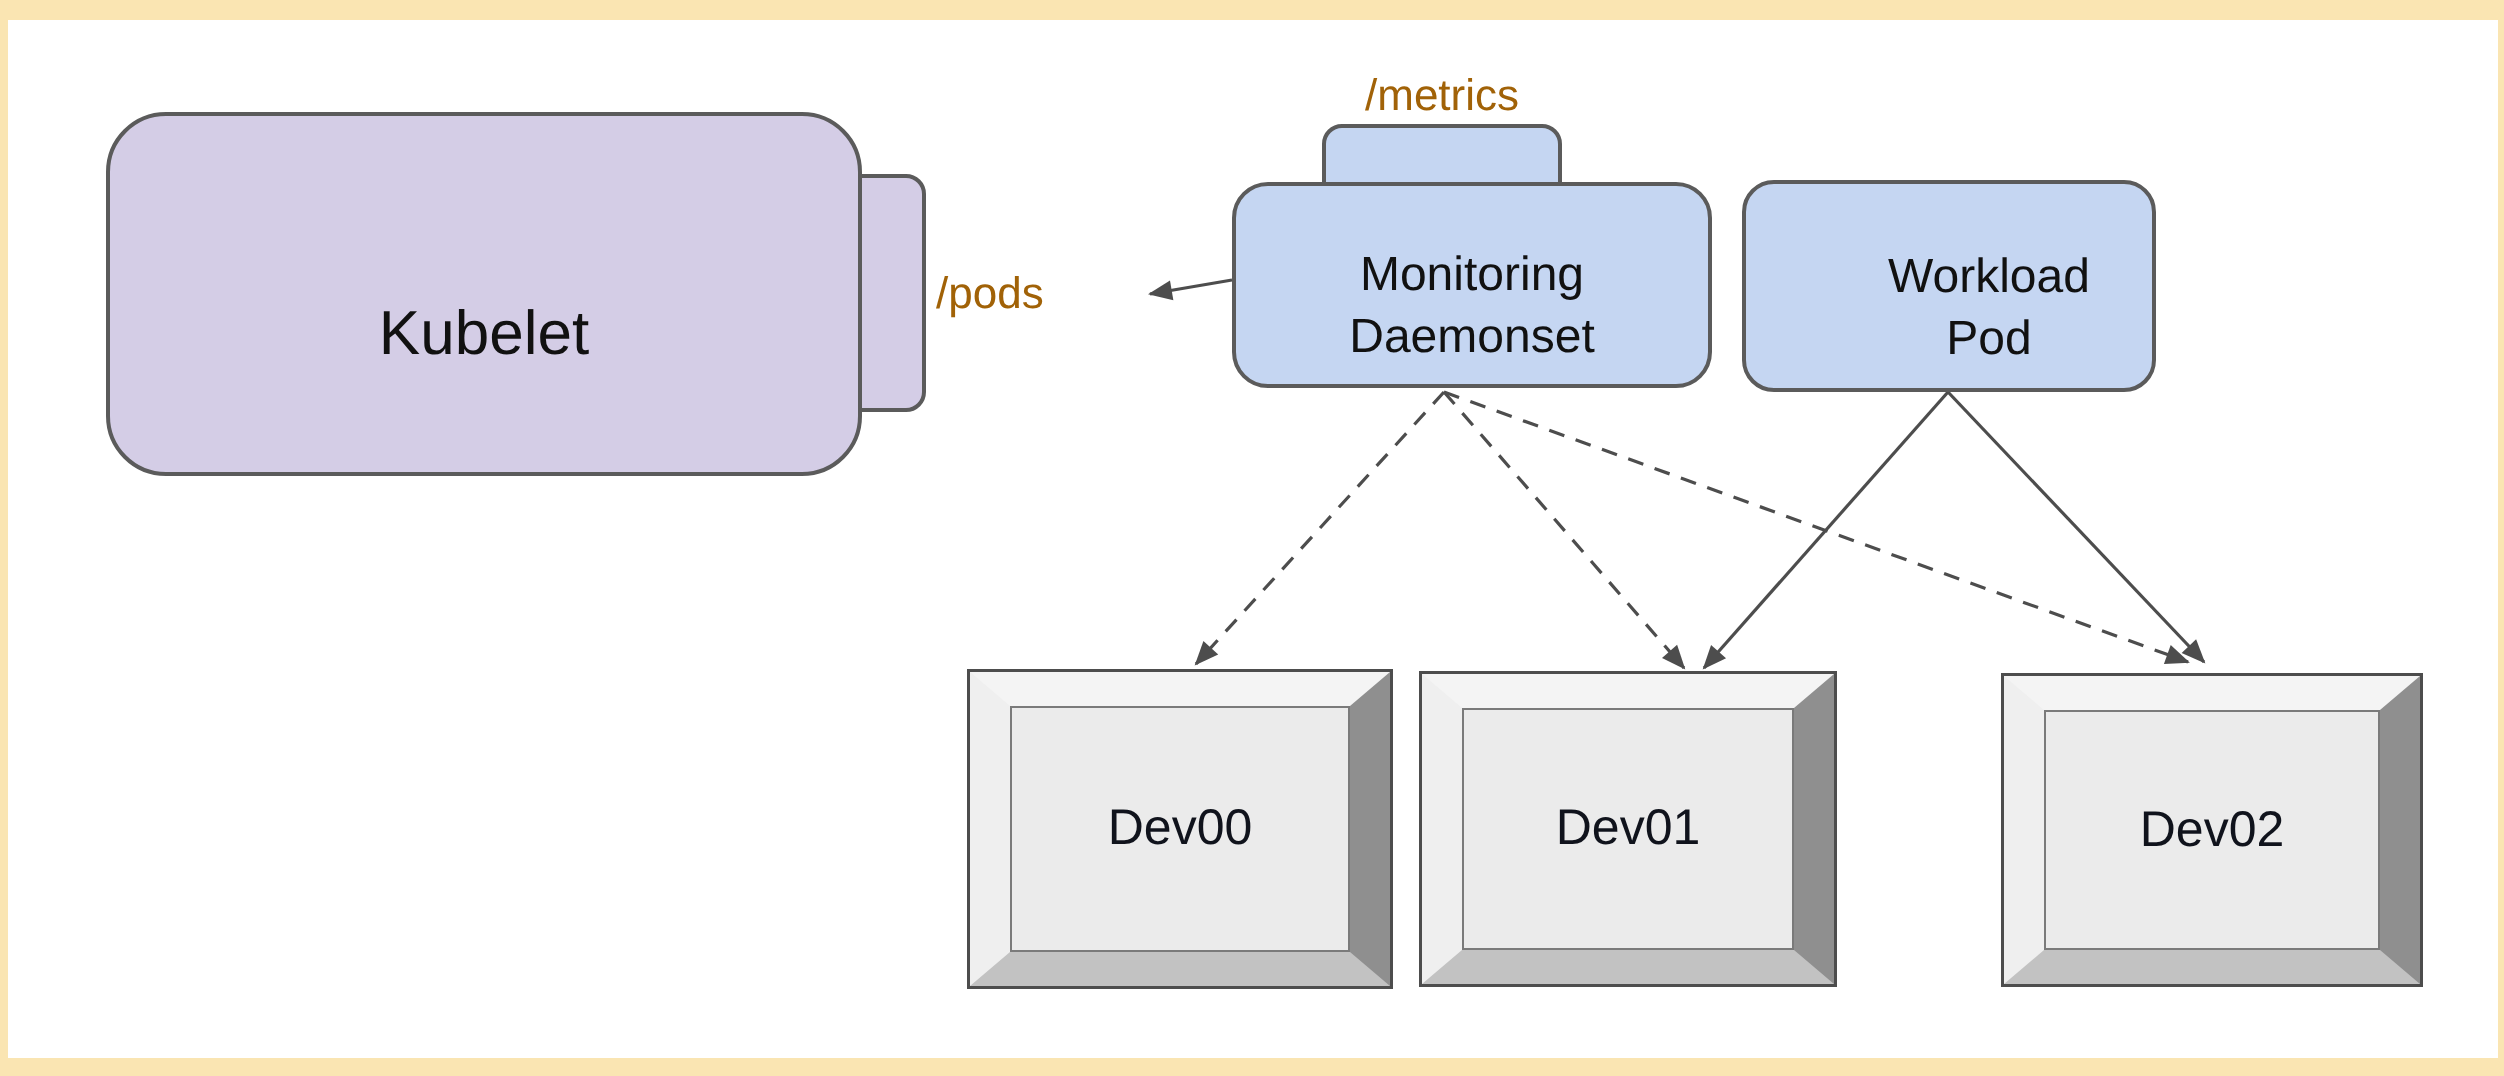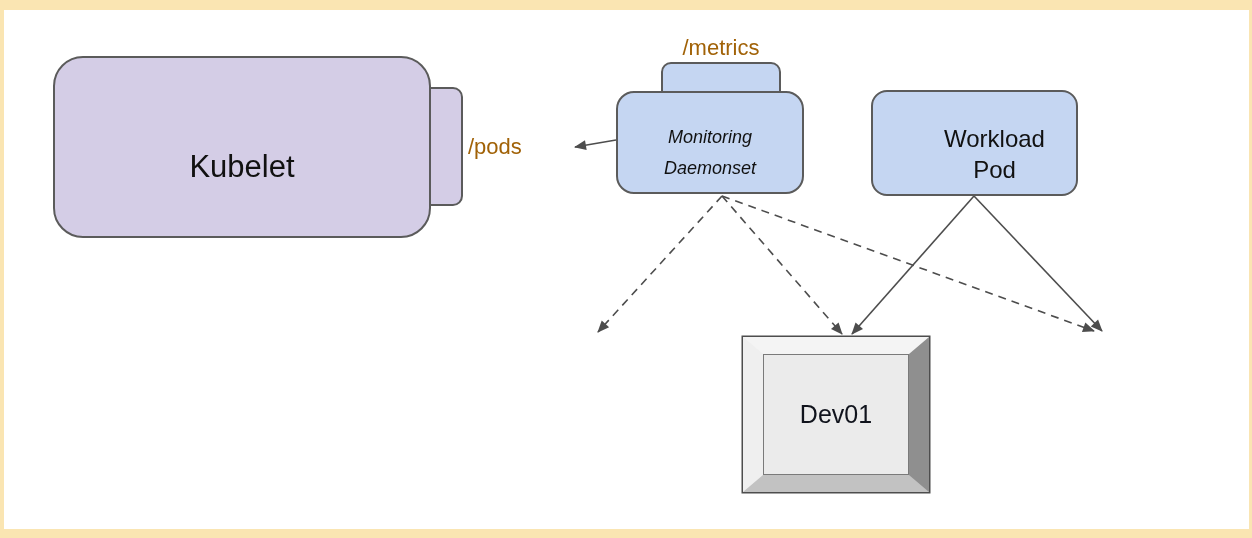--- a/index.html
+++ b/index.html
@@ -25,22 +25,22 @@
   }
   .kubelet{
     left:49px;top:46px;width:378px;height:182px;border-radius:30px;
     background:var(--kubelet-fill);font-size:31px;padding-top:40px;z-index:3;
   }
   .kubelet-tab{
     left:410px;top:77px;width:49px;height:119px;border-radius:10px;
     background:var(--kubelet-fill);z-index:2;
   }
   .monitoring{
-    left:612px;top:81px;width:188px;height:103px;border-radius:18px;
-    background:var(--pod-fill);font-size:18px;line-height:31px;padding-top:21px;z-index:3;font-style:italic;
+    left:612px;top:81px;width:240px;height:103px;border-radius:18px;
+    background:var(--pod-fill);font-size:24px;line-height:31px;padding-top:21px;z-index:3;
   }
   .metrics-tab{
     left:657px;top:52px;width:120px;height:45px;border-radius:10px;
     background:var(--pod-fill);z-index:2;
   }
   .workload{
     left:867px;top:80px;width:207px;height:106px;border-radius:16px;
     background:var(--pod-fill);font-size:24px;line-height:31px;padding-top:22px;z-index:3;padding-left:40px;
   }
   .endpoint-label{
@@ -95,18 +95,26 @@
   <div class="node monitoring">
     <span>Monitoring
 Daemonset</span>
   </div>
 
   <div class="node workload">
     <span>Workload
 Pod</span>
   </div>
 
-  <div class="dev" style="left:739px;top:327px;width:186px;height:155px">
+  <div class="dev" style="left:481px;top:326px;width:210px;height:157px">
+    <div class="dev-bevel"></div>
+    <div class="dev-label">Dev00</div>
+  </div>
+  <div class="dev" style="left:707px;top:327px;width:206px;height:155px">
     <div class="dev-bevel"></div>
     <div class="dev-label">Dev01</div>
+  </div>
+  <div class="dev" style="left:998px;top:328px;width:208px;height:154px">
+    <div class="dev-bevel"></div>
+    <div class="dev-label">Dev02</div>
   </div>
 
 </div>
 
 </body></html>

